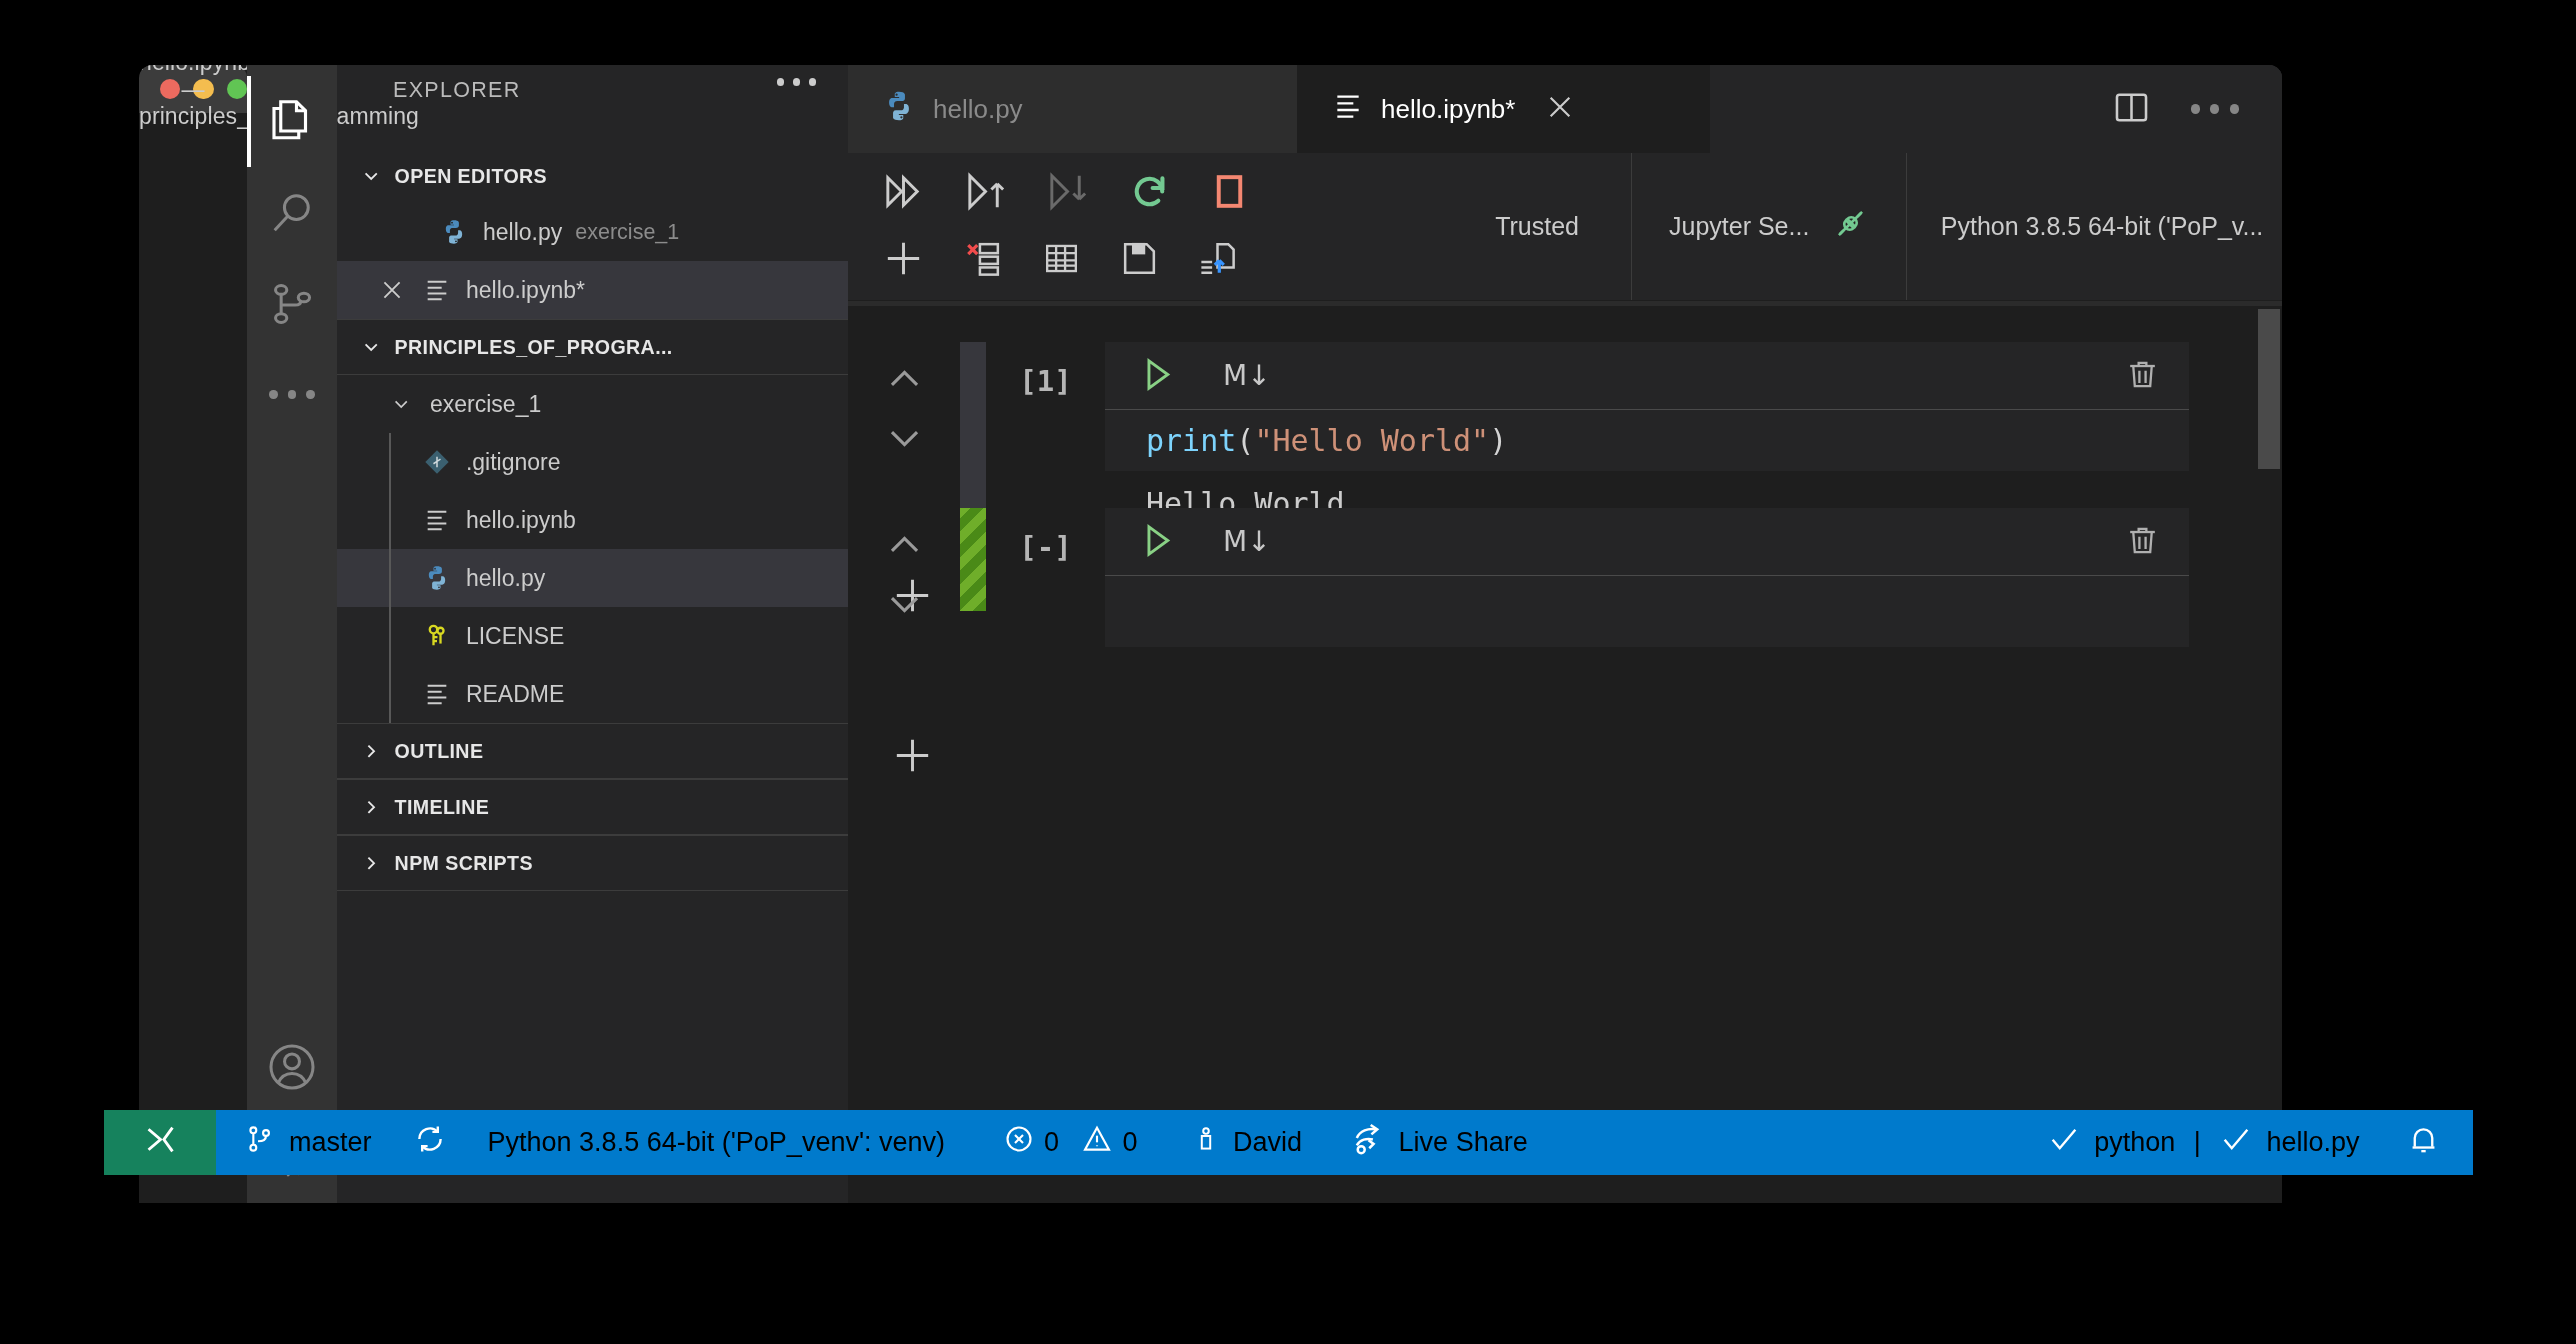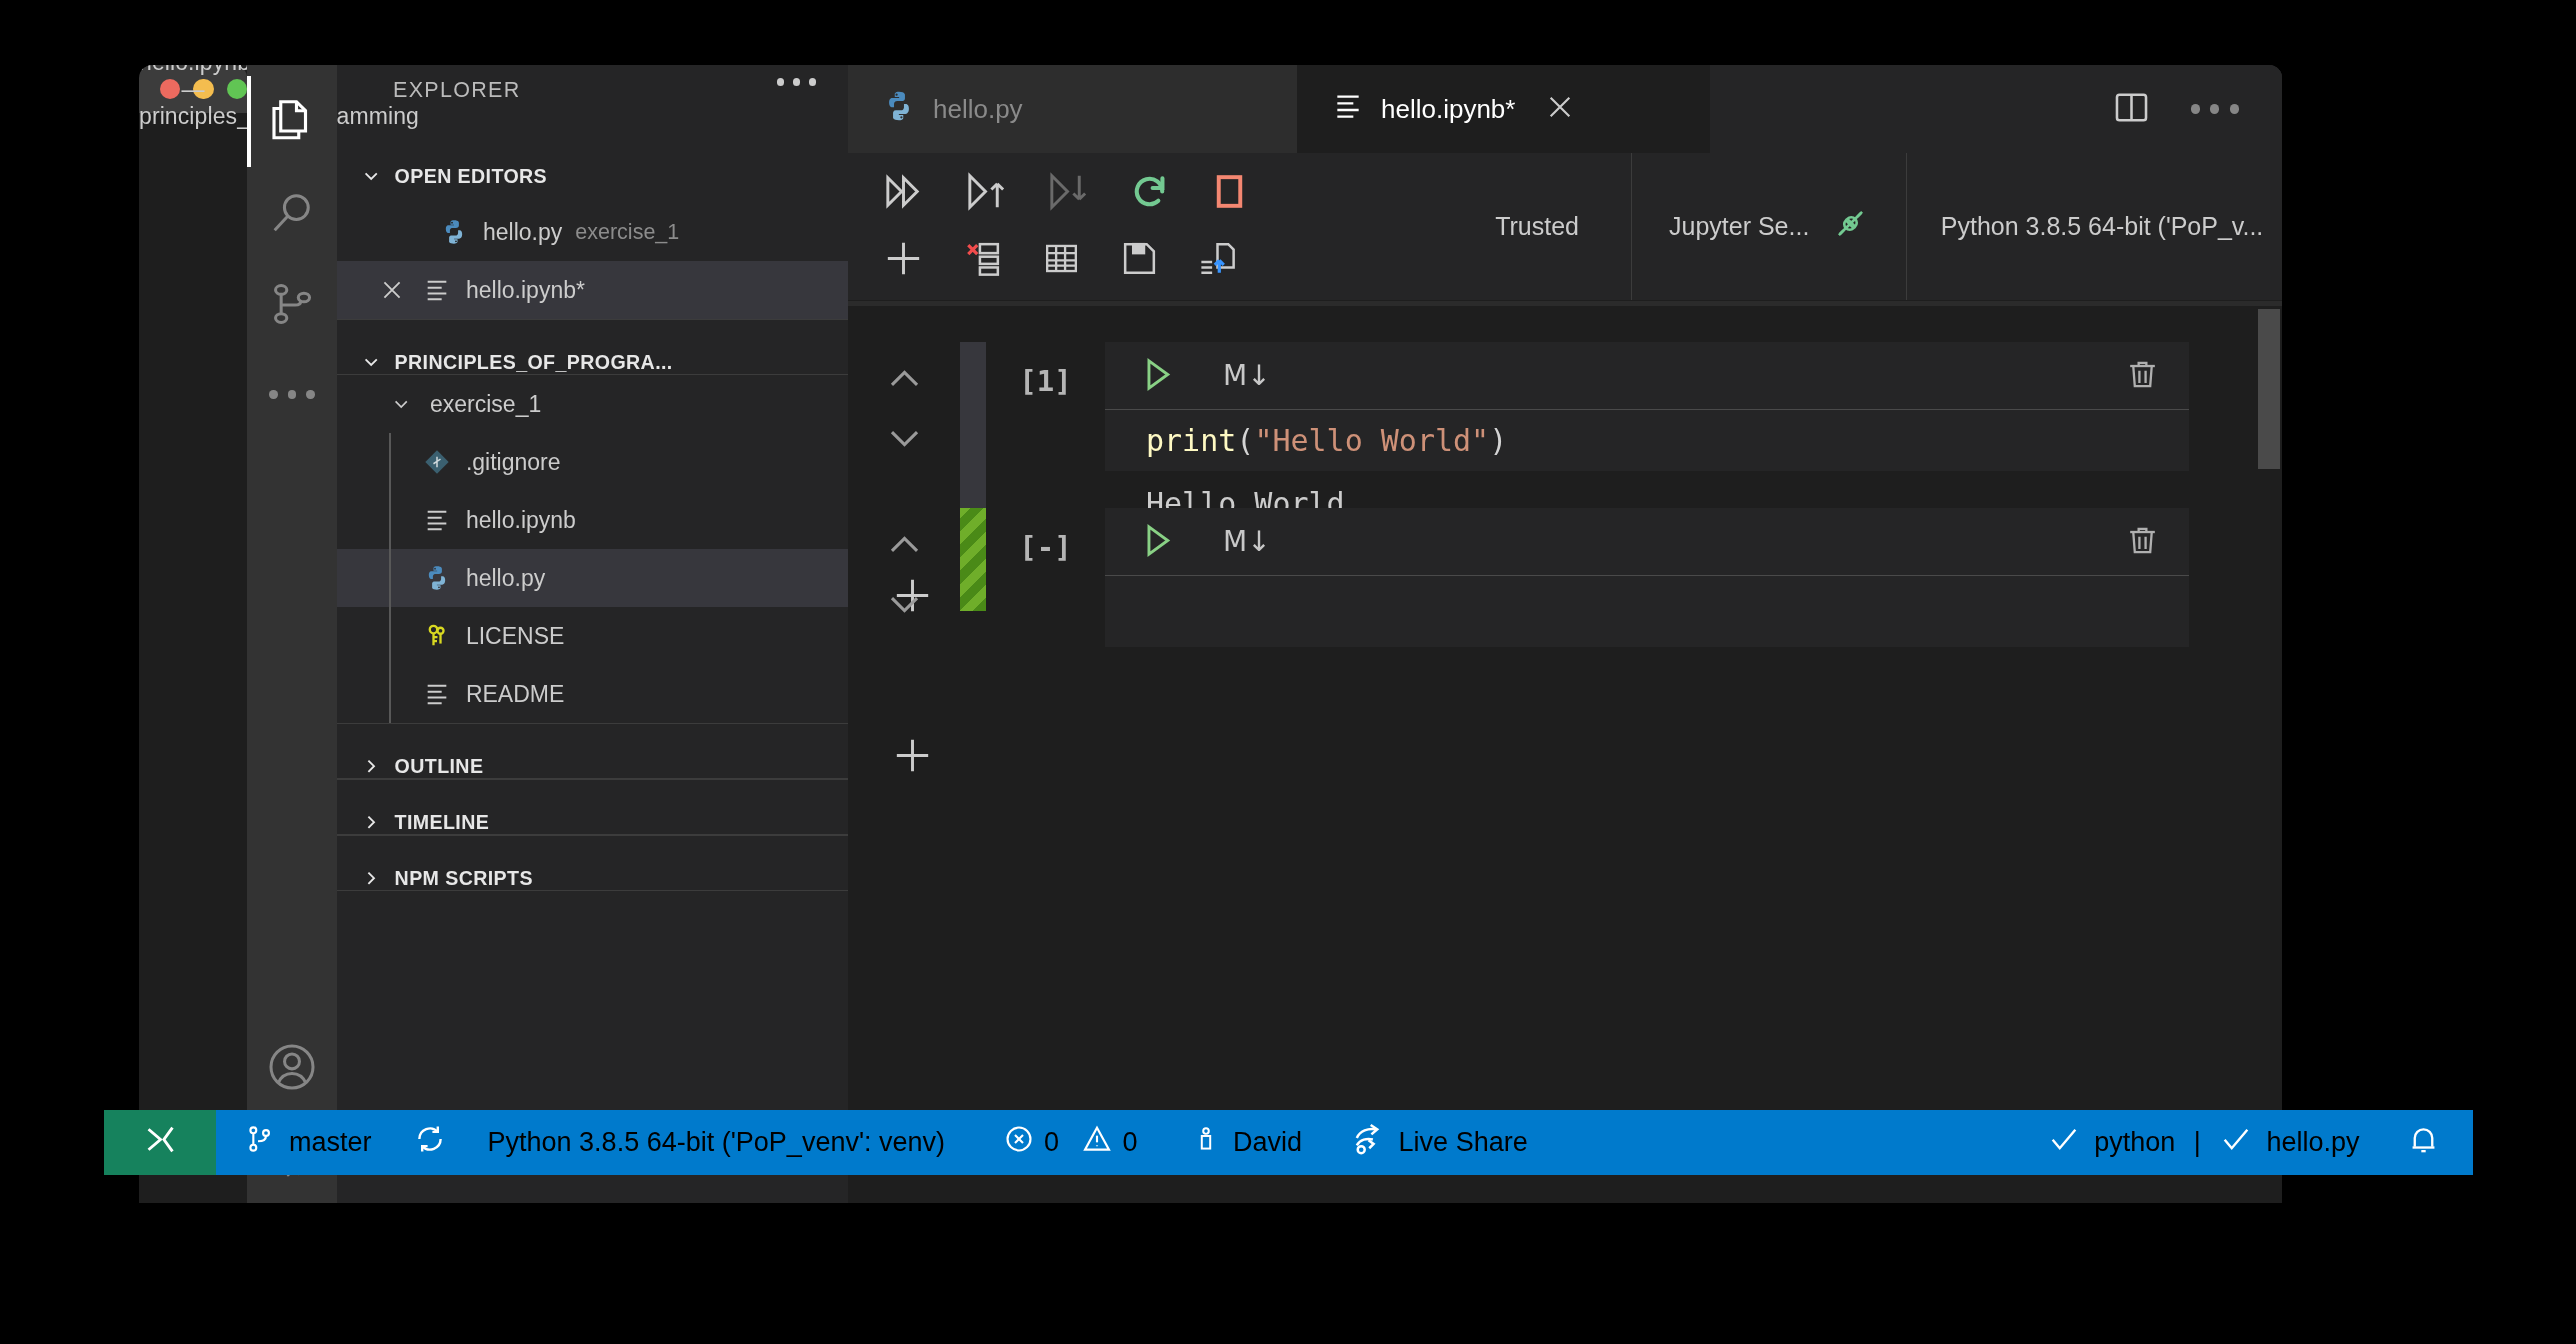--- a/index.html
+++ b/index.html
@@ -58,21 +58,21 @@
     padding:13px 32px 0 56px;justify-content:space-between;
   }
   .sidebar-title{color:#bbbbbb;font-size:21.5px;letter-spacing:1.3px;}
   .sb-dots{display:flex;gap:8.4px;}
   .sb-dots i{width:7.5px;height:7.5px;border-radius:50%;background:#cccccc;display:block;}
 
   .section-head{
     height:54px;flex:0 0 54px;display:flex;align-items:center;gap:11.2px;
     padding-left:22.4px;color:#e7e7e7;font-size:19.6px;font-weight:bold;letter-spacing:0.4px;
   }
-  .section-head.bordered{border-top:0.9px solid #3c3c3c;border-bottom:0.9px solid #3c3c3c;align-items:flex-end;}
+  .section-head.bordered{border-top:0.9px solid #3c3c3c;border-bottom:0.9px solid #3c3c3c;}
   .chev{width:24px;height:24px;flex:0 0 24px;display:flex;align-items:center;justify-content:center;}
 
   .row{
     height:58px;flex:0 0 58px;display:flex;align-items:center;gap:13px;
     color:#cccccc;font-size:23px;white-space:nowrap;
   }
   .row.selected{background:#37373d;}
   .row .ficon{width:32px;flex:0 0 32px;display:flex;align-items:center;justify-content:center;}
   .row .dim{color:#8c8c8c;font-size:21.5px;}
   .indent-guide{
@@ -137,21 +137,21 @@
     height:67px;display:flex;align-items:center;gap:45px;padding-left:32px;
     border-bottom:0.9px solid #4a4a4a;position:relative;
   }
   .cell-trash{position:absolute;right:28px;top:50%;transform:translateY(-50%);}
   .md-glyph{color:#c8c8c8;font-size:28px;font-family:"DejaVu Sans",sans-serif;}
   .cell-code{
     padding:13px 0 13px 41px;font-family:"DejaVu Sans Mono",monospace;font-size:30px;
     color:#d4d4d4;white-space:pre;
   }
   .cell-empty{height:71px;}
-  .tok-fn{color:#fef9c3;}
+  .tok-fn{color:#7dd3fc;}
   .tok-str{color:#ce9178;}
   .tok-punct{color:#d4d4d4;}
   .cell-output{
     padding:15px 0 15px 41px;font-family:"DejaVu Sans Mono",monospace;
     font-size:30px;color:#cccccc;
   }
   .add-cell{
     position:absolute;left:39px;width:50px;height:50px;display:flex;
     align-items:center;justify-content:center;
   }

